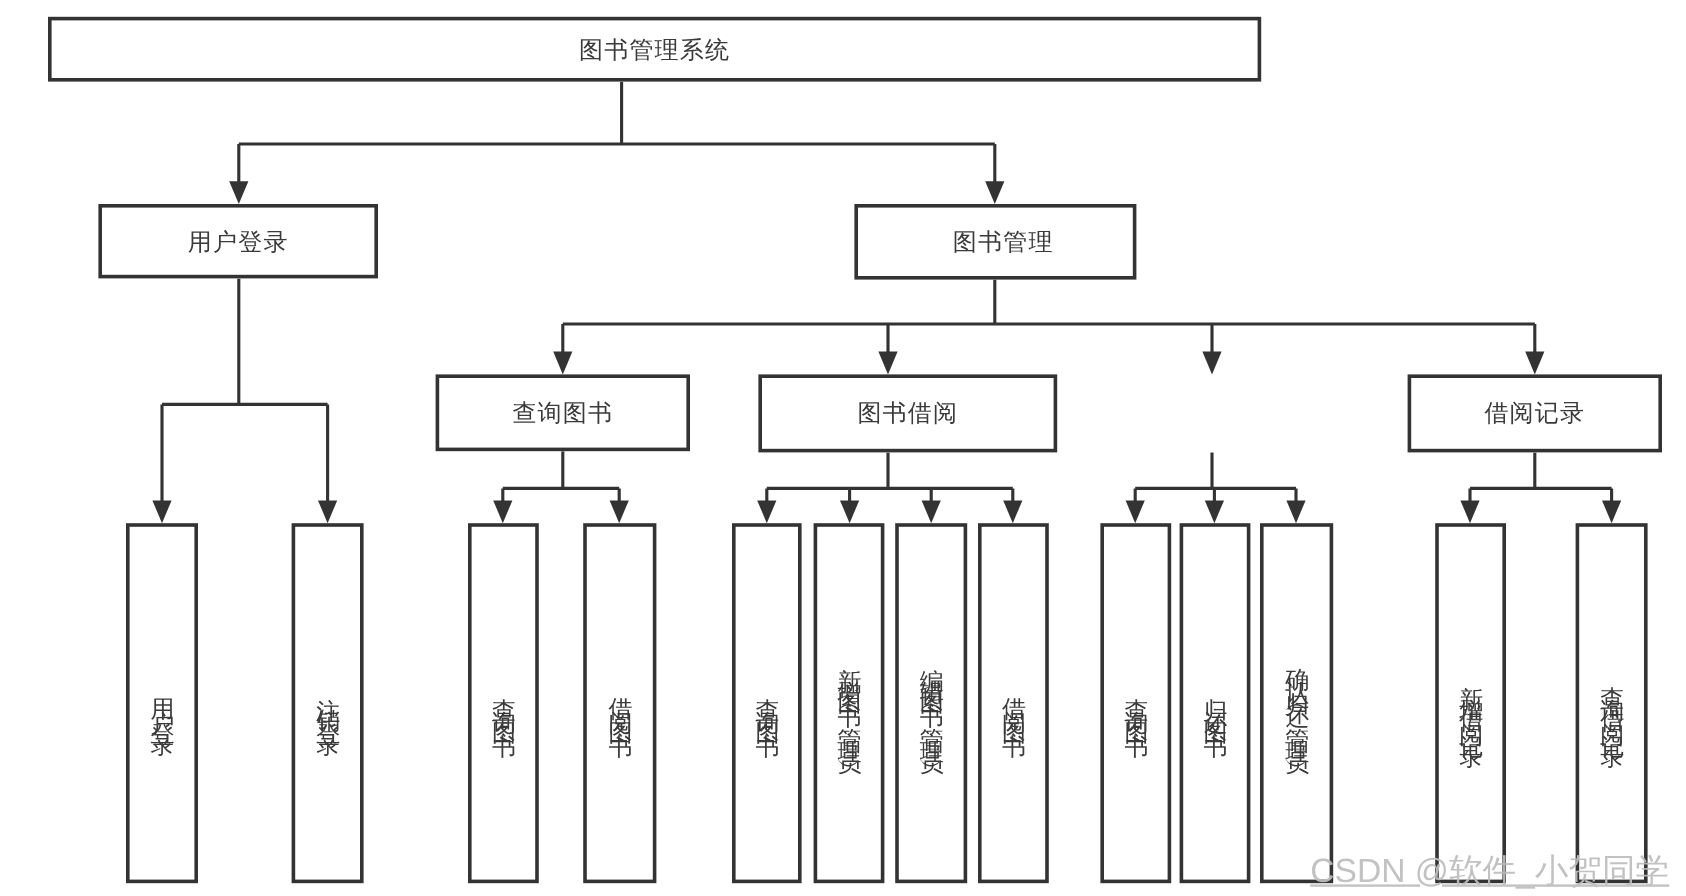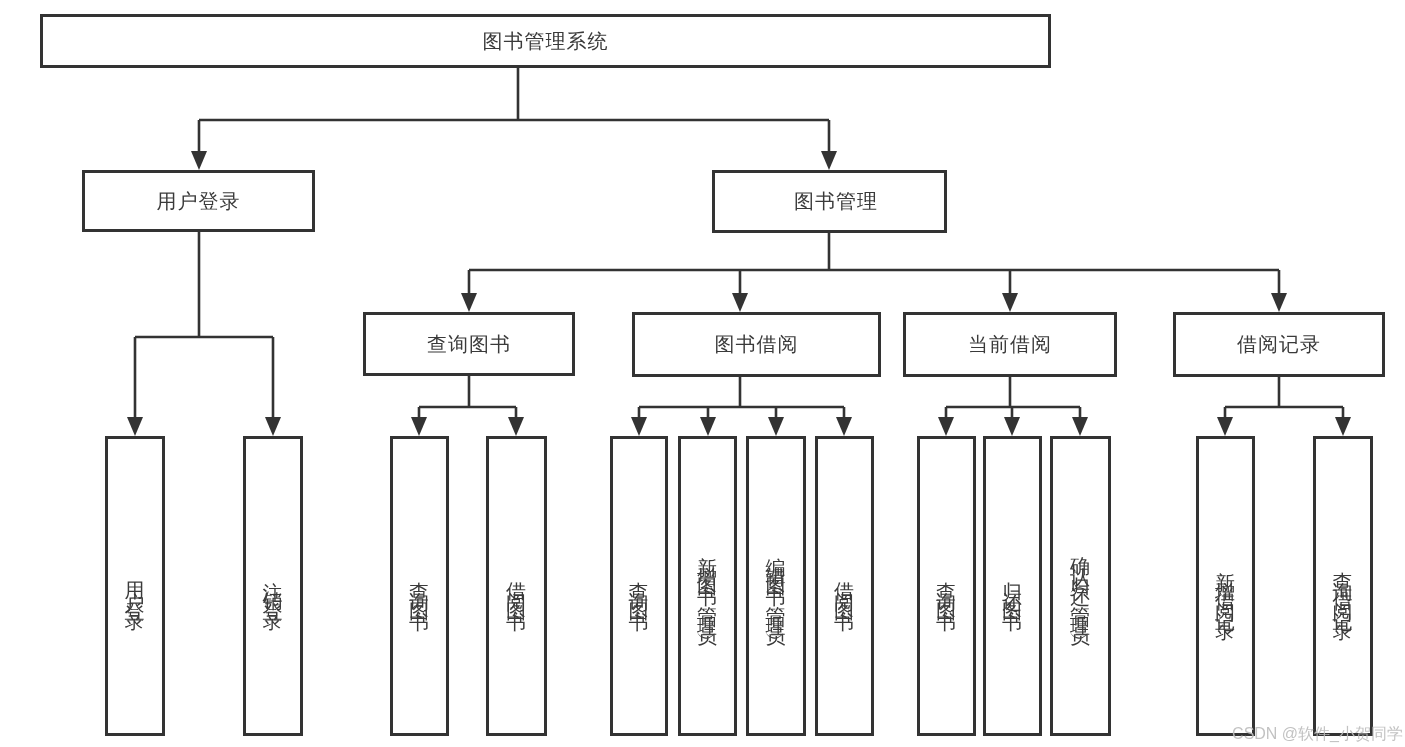--- a/index.html
+++ b/index.html
@@ -36,22 +36,22 @@
   .l5  { left:610px;  width:58px; }
   .l6  { left:678px;  width:59px; }
   .l7  { left:746px;  width:60px; }
   .l8  { left:815px;  width:59px; }
   .l9  { left:917px;  width:59px; }
   .l10 { left:983px;  width:59px; }
   .l11 { left:1050px; width:61px; }
   .l12 { left:1196px; width:59px; }
   .l13 { left:1313px; width:60px; }
   .watermark {
-    position:absolute; right:2px; bottom:2px; z-index:5;
-    font-size:16px; color:#bdbdbd; opacity:0.92; white-space:nowrap;
+    position:absolute; right:14px; bottom:2px; z-index:5;
+    font-size:28px; color:#bdbdbd; opacity:0.92; white-space:nowrap;text-decoration:underline;
   }
 </style>
 </head>
 <body>
 
 <div class="stage">
 
   <svg class="wires" viewBox="0 0 1405 747" xmlns="http://www.w3.org/2000/svg">
     <g stroke="#333333" stroke-width="2.6" fill="none">
       <path d="M518 68 V120 M199 120 H829 M199 120 V153 M829 120 V153"></path>
@@ -95,23 +95,20 @@
   <div class="box b-mgmt">
     <span class="hlabel">图书管理</span>
   </div>
 
   <div class="box b-newbook">
     <span class="hlabel">查询图书</span>
   </div>
   <div class="box b-borrow">
     <span class="hlabel">图书借阅</span>
   </div>
-  <div class="box b-current">
-    <span class="hlabel">当前借阅</span>
-  </div>
   <div class="box b-records">
     <span class="hlabel">借阅记录</span>
   </div>
 
   <div class="box vleaf l1">
     <span class="vtext">用户登录</span>
   </div>
   <div class="box vleaf l2">
     <span class="vtext">注销登录</span>
   </div>

